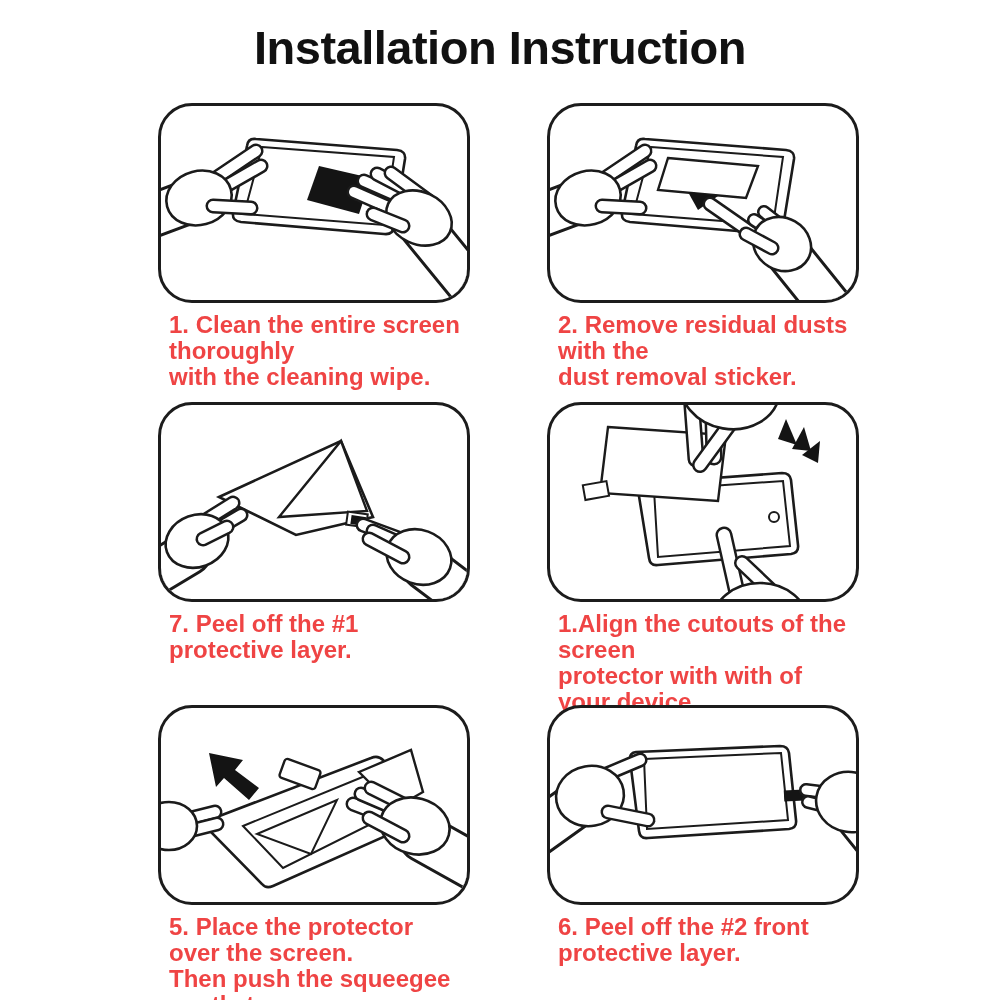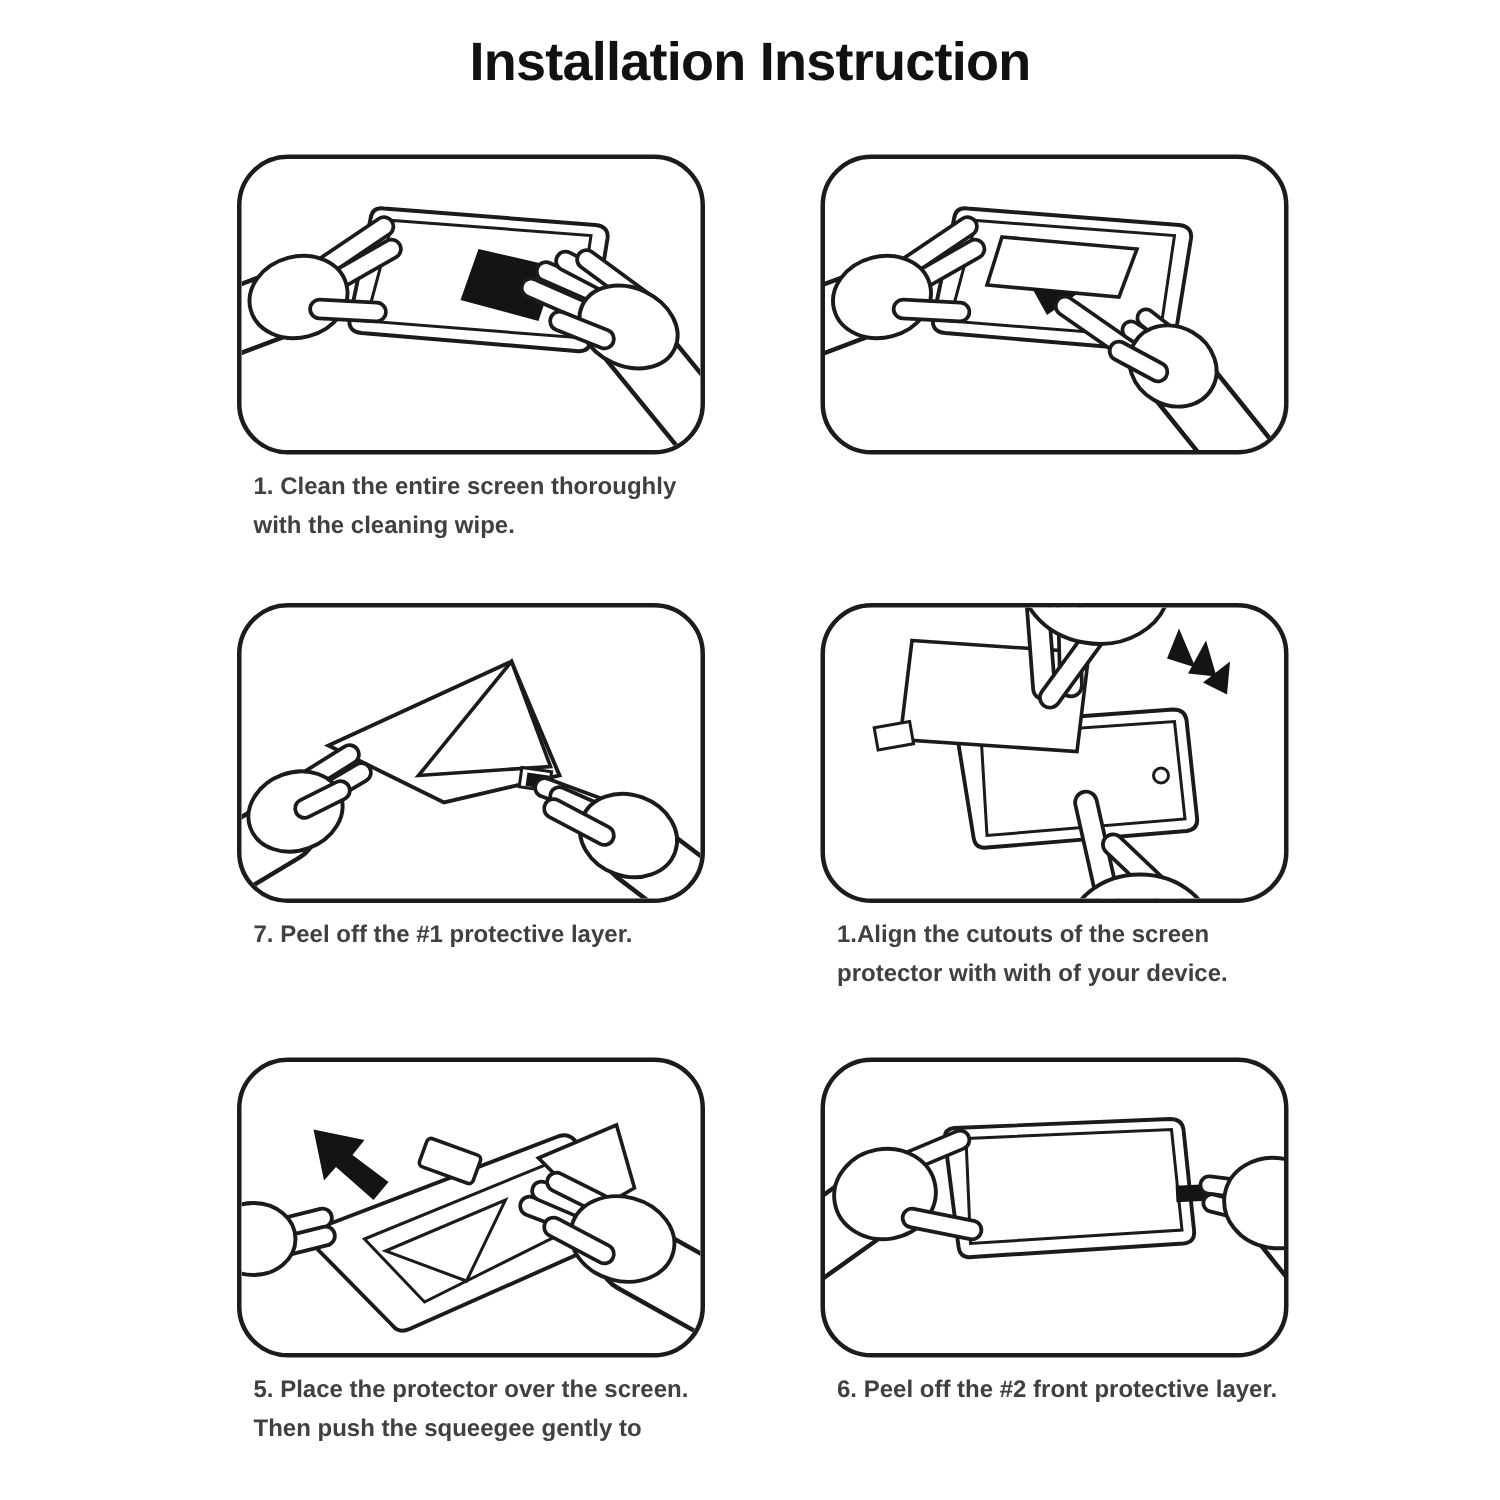--- a/index.html
+++ b/index.html
@@ -1,37 +1,37 @@
 <!DOCTYPE html>
 <html><head>
 <meta charset="utf-8">
 <style>
   html,body{margin:0;padding:0;background:#ffffff;}
   body{
     width:1000px;height:1000px;position:relative;overflow:hidden;
     font-family:"Liberation Sans", sans-serif;color:#161616;
   }
   .title{
-    margin-top:20px;text-align:center;font-size:36px;font-weight:bold;
+    margin-top:20px;text-align:center;font-size:47px;font-weight:bold;
     letter-spacing:-0.5px;color:#111;
   }
   .grid{
     position:absolute;left:158px;top:103px;
     display:grid;grid-template-columns:312px 312px;column-gap:77px;
     grid-template-rows:299px 303px auto;
   }
   .cell{display:block;}
   .panel{
     width:306px;height:194px;border:3px solid #1c1c1c;border-radius:34px;
     overflow:hidden;background:#fff;
   }
   .panel svg{display:block;width:306px;height:194px;}
   .caption{
-    margin-top:9px;padding-left:11px;font-size:16px;font-weight:bold;
-    line-height:26px;color:#404040;
+    margin-top:9px;padding-left:11px;font-size:24px;font-weight:bold;
+    line-height:26px;color:#ef4444;
   }
 </style>
 </head>
 <body>
 
 <div class="title">Installation Instruction</div>
 
 <div class="grid">
 
   <section class="cell">
@@ -104,20 +104,24 @@
           <line x1="214" y1="106" x2="232" y2="120" stroke="#1b1b1b" stroke-width="14"></line>
             <line x1="214" y1="106" x2="232" y2="120" stroke="#fff" stroke-width="9"></line>
           <line x1="238" y1="148" x2="300" y2="225" stroke="#1b1b1b" stroke-width="46"></line>
             <line x1="238" y1="148" x2="300" y2="225" stroke="#fff" stroke-width="40"></line>
           <ellipse cx="232" cy="138" rx="30" ry="26" transform="rotate(30 232 138)" fill="#fff" stroke="#1b1b1b" stroke-width="2.6"></ellipse>
           <line x1="196" y1="128" x2="222" y2="142" stroke="#1b1b1b" stroke-width="15"></line>
             <line x1="196" y1="128" x2="222" y2="142" stroke="#fff" stroke-width="10"></line>
         </g>
       </svg>
     </div>
+    <div class="caption">
+      <div>2. Remove residual dusts with the</div>
+      <div>dust removal sticker.</div>
+    </div>
   </section>
 
   <section class="cell">
     <div class="panel">
       <svg viewBox="0 0 306 194">
         <g>
           <polygon points="58,92 180,36 212,112 135,130" fill="#fff" stroke="#1b1b1b" stroke-width="2.6"></polygon>
           <polygon points="180,36 206,106 118,112" fill="#fff" stroke="#1b1b1b" stroke-width="2.4"></polygon>
         </g>
         <rect x="186" y="108" width="20" height="13" transform="rotate(8 196 114)" fill="#fff" stroke="#1b1b1b" stroke-width="2"></rect>

